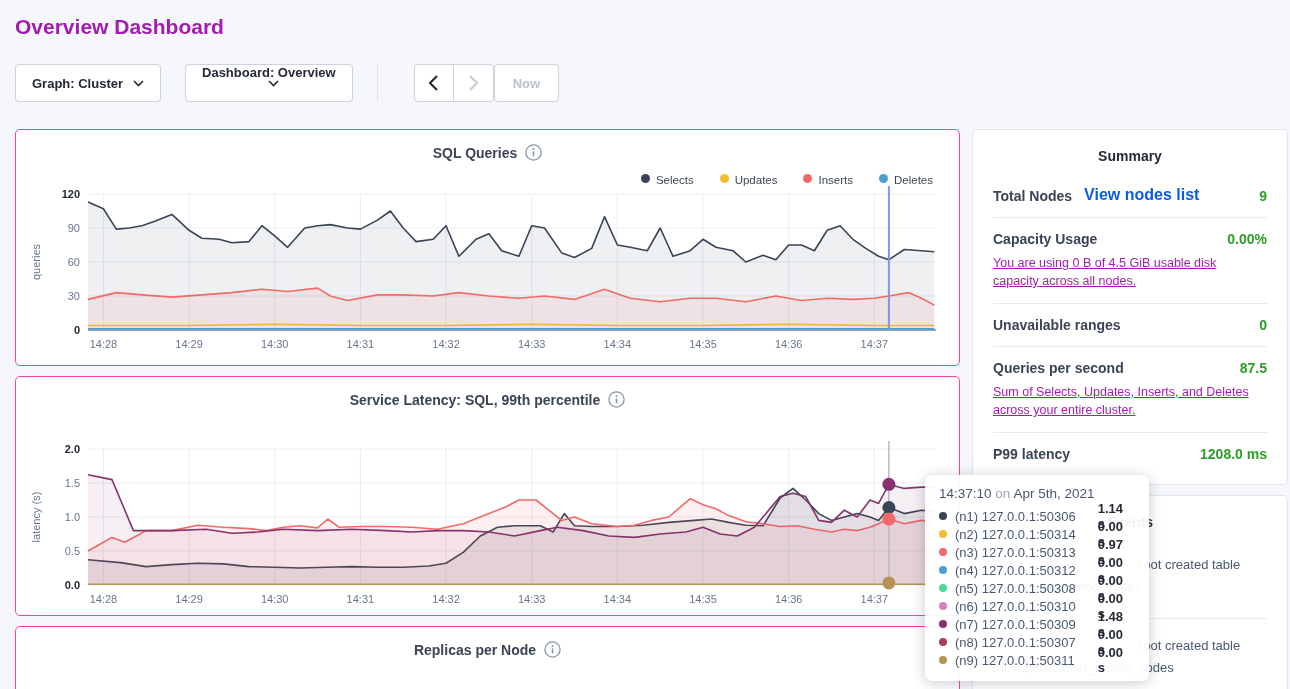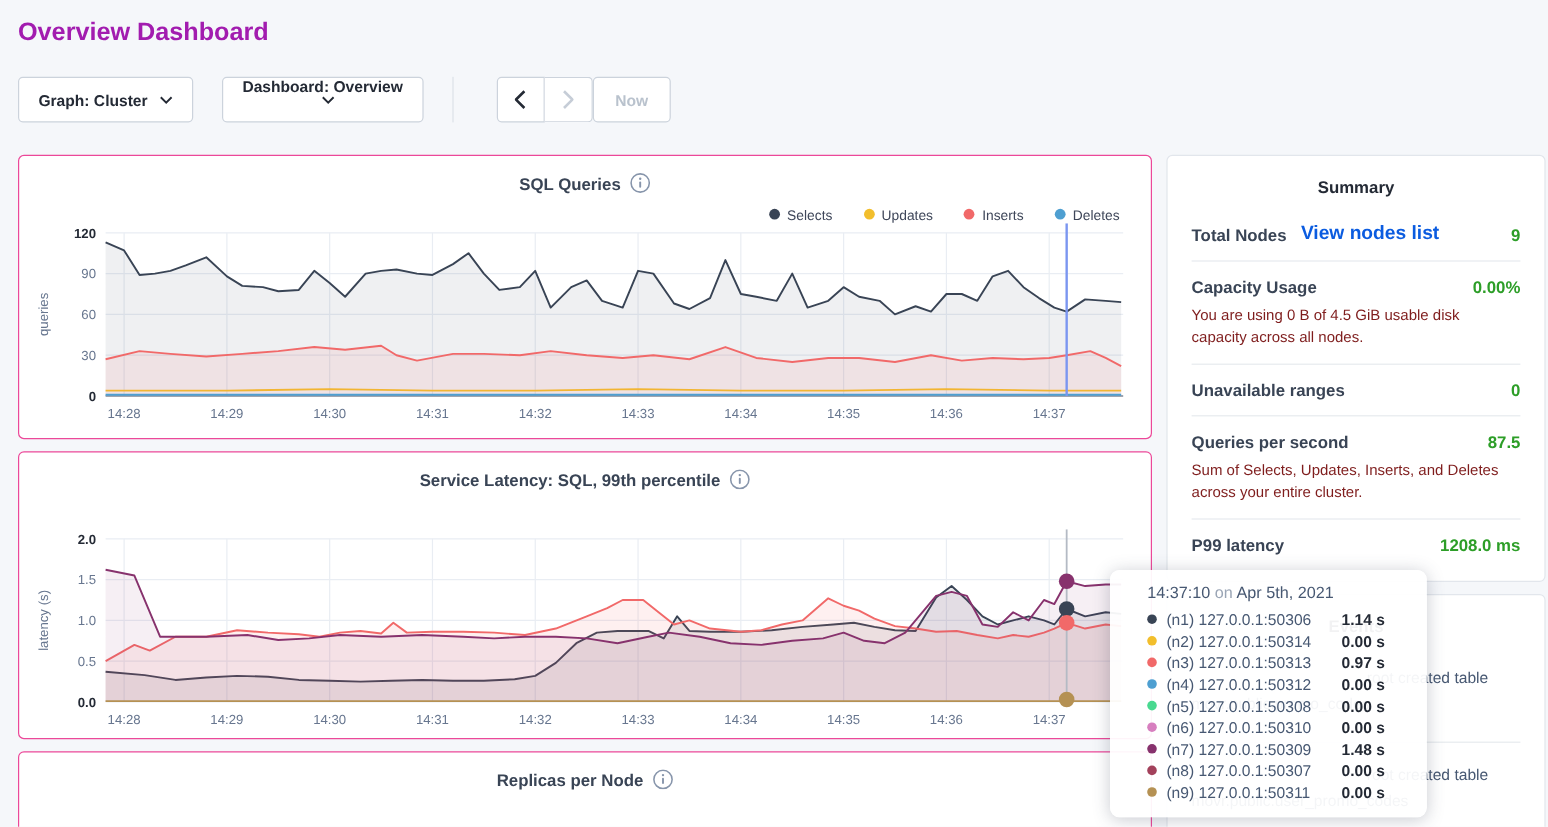--- a/index.html
+++ b/index.html
@@ -48,35 +48,35 @@
   
   .card { background:#fff; border:1px solid #e2e6ec; border-radius:5px; padding:18px 20px; }
   .card-title { text-align:center; font-size:14px; font-weight:700; color:#242a35; }
   .sum-section { border-bottom:1px solid #e7eaee; padding:13px 0; }
   .sum-section.last { border-bottom:none; padding-bottom:4px; }
   .sum-section.first { padding-top:22px; }
   .sum-row { display:flex; align-items:flex-end; }
   .sum-label { font-size:14px; font-weight:700; color:#394455; }
   .sum-link { font-size:16px; font-weight:700; color:#0b5ce0; margin-left:12px; cursor:pointer; }
   .sum-value { margin-left:auto; font-size:14px; font-weight:700; color:#2d9e28; }
-  .sum-desc { margin-top:7px; font-size:12.5px; color:#7f1d1d; line-height:18px; width:95%; }
+  .sum-desc { margin-top:7px; font-size:12.5px; color:#a21caf; line-height:18px; width:95%;text-decoration:underline; }
 
   
   .events-card { flex:1; min-height:200px; }
   .events-list { margin-top:24px; }
   .event-item { font-size:13px; color:#475872; line-height:22px; padding-bottom:20px; margin-bottom:16px; border-bottom:1px solid #e7eaee; }
   .event-item:last-child { border-bottom:none; margin-bottom:0; }
   .event-l1 { text-indent:146px; white-space:nowrap; }
   .event-l2 { white-space:nowrap; }
 
   
   .tooltip {
-    position:absolute; left:925px; top:475px; width:264px; z-index:10;
+    position:absolute; left:925px; top:475px; width:224px; z-index:10;
     background:rgba(255,255,255,0.94); border-radius:8px;
-    box-shadow:0 2px 14px rgba(60,70,90,0.28); padding:11px 16px 12px 31px;
+    box-shadow:0 2px 14px rgba(60,70,90,0.28); padding:11px 16px 12px 14px;
   }
   .tt-head { font-size:13.5px; color:#475872; margin-bottom:6px; }
   .tt-on { color:#9aa5b5; }
   .tt-row { display:flex; align-items:center; height:18px; font-size:13px; color:#475872; }
   .tt-dot { width:8px; height:8px; border-radius:50%; margin-right:8px; flex:none; }
   .tt-name { width:146px; }
   .tt-val { font-weight:700; color:#242a35; }
 </style>
 </head>
 <body>

